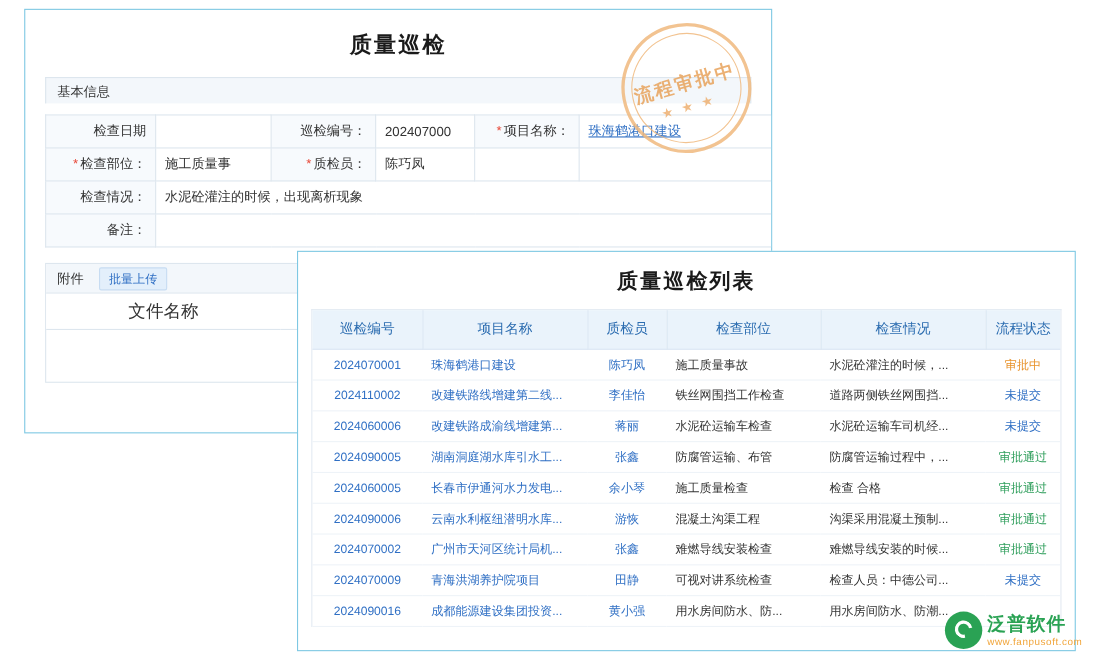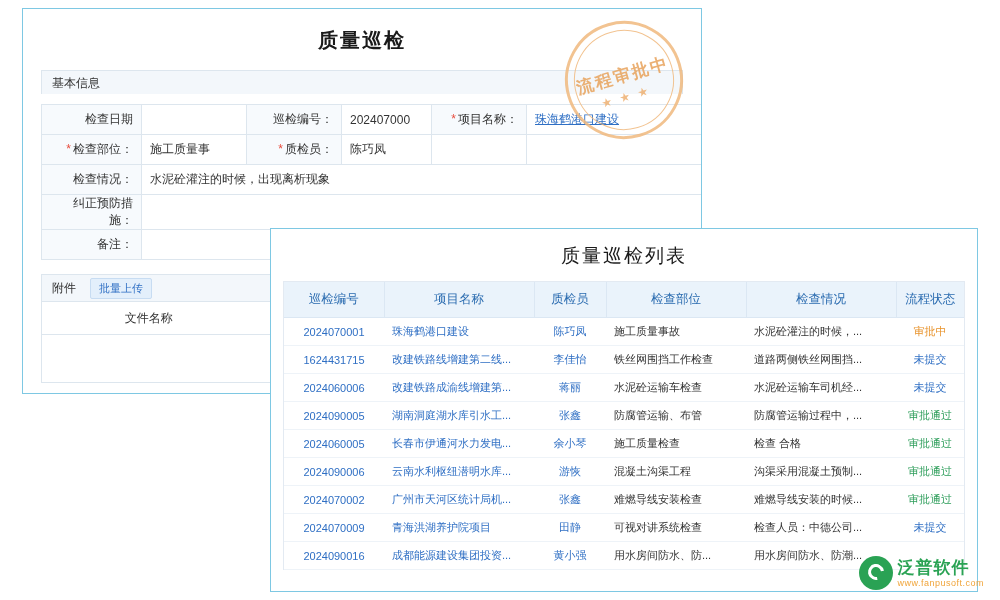--- a/index.html
+++ b/index.html
@@ -108,21 +108,21 @@
     border-radius: 2px;
     cursor: pointer;
   }
   table.attach-table {
     width: 100%;
     border-collapse: collapse;
     table-layout: fixed;
   }
   table.attach-table th {
     font-weight: normal;
-    font-size: 12px;
+    font-size: 16px;
     color: #333;
     height: 30px;
     border-bottom: 1px solid #dde6ee;
     background: #ffffff;
   }
   table.attach-table td {
     height: 44px;
     border-bottom: 1px solid transparent;
   }
 
@@ -174,21 +174,21 @@
     width: 708px;
     height: 364px;
     background: #ffffff;
     border: 1px solid #7ec8e3;
     box-sizing: border-box;
     overflow: hidden;
   }
   #list-title {
     text-align: center;
     font-size: 19px;
-    font-weight: normal;
+    font-weight: bold;
     color: #1a1a1a;
     padding: 14px 0 12px 0;
     letter-spacing: 2px;
   }
   #list-table-wrap {
     margin: 0 12px;
     border: 1px solid #e3eaf2;
     border-bottom: none;
   }
   table.list-table {
@@ -310,24 +310,20 @@
       <td class="lbl"><span class="req">*</span><span>质检员：</span></td>
       <td class="val">陈巧凤</td>
       <td class="val"></td>
       <td class="val"></td>
       <td class="val"></td>
       <td class="val"></td>
     </tr>
     <tr class="tall">
       <td class="lbl">检查情况：</td>
       <td class="val" colspan="7">水泥砼灌注的时候，出现离析现象</td>
-    </tr>
-    <tr class="tall">
-      <td class="lbl">纠正预防措施：</td>
-      <td class="val" colspan="7"></td>
     </tr>
     <tr class="tall">
       <td class="lbl">备注：</td>
       <td class="val" colspan="7"></td>
     </tr>
   </tbody>
     </table>
 
   <div id="attach-block">
     <div id="attach-bar">
@@ -382,21 +378,21 @@
       <tbody id="list-body">
           <tr>
             <td class="c-code">2024070001</td>
             <td class="c-proj">珠海鹤港口建设</td>
             <td class="c-insp">陈巧凤</td>
             <td class="c-part">施工质量事故</td>
             <td class="c-desc">水泥砼灌注的时候，...</td>
             <td class="c-state st-pending">审批中</td>
           </tr>
           <tr>
-            <td class="c-code">1624431715</td>
+            <td class="c-code">2024110002</td>
             <td class="c-proj">改建铁路线增建第二线...</td>
             <td class="c-insp">李佳怡</td>
             <td class="c-part">铁丝网围挡工作检查</td>
             <td class="c-desc">道路两侧铁丝网围挡...</td>
             <td class="c-state st-unsub">未提交</td>
           </tr>
           <tr>
             <td class="c-code">2024060006</td>
             <td class="c-proj">改建铁路成渝线增建第...</td>
             <td class="c-insp">蒋丽</td>

